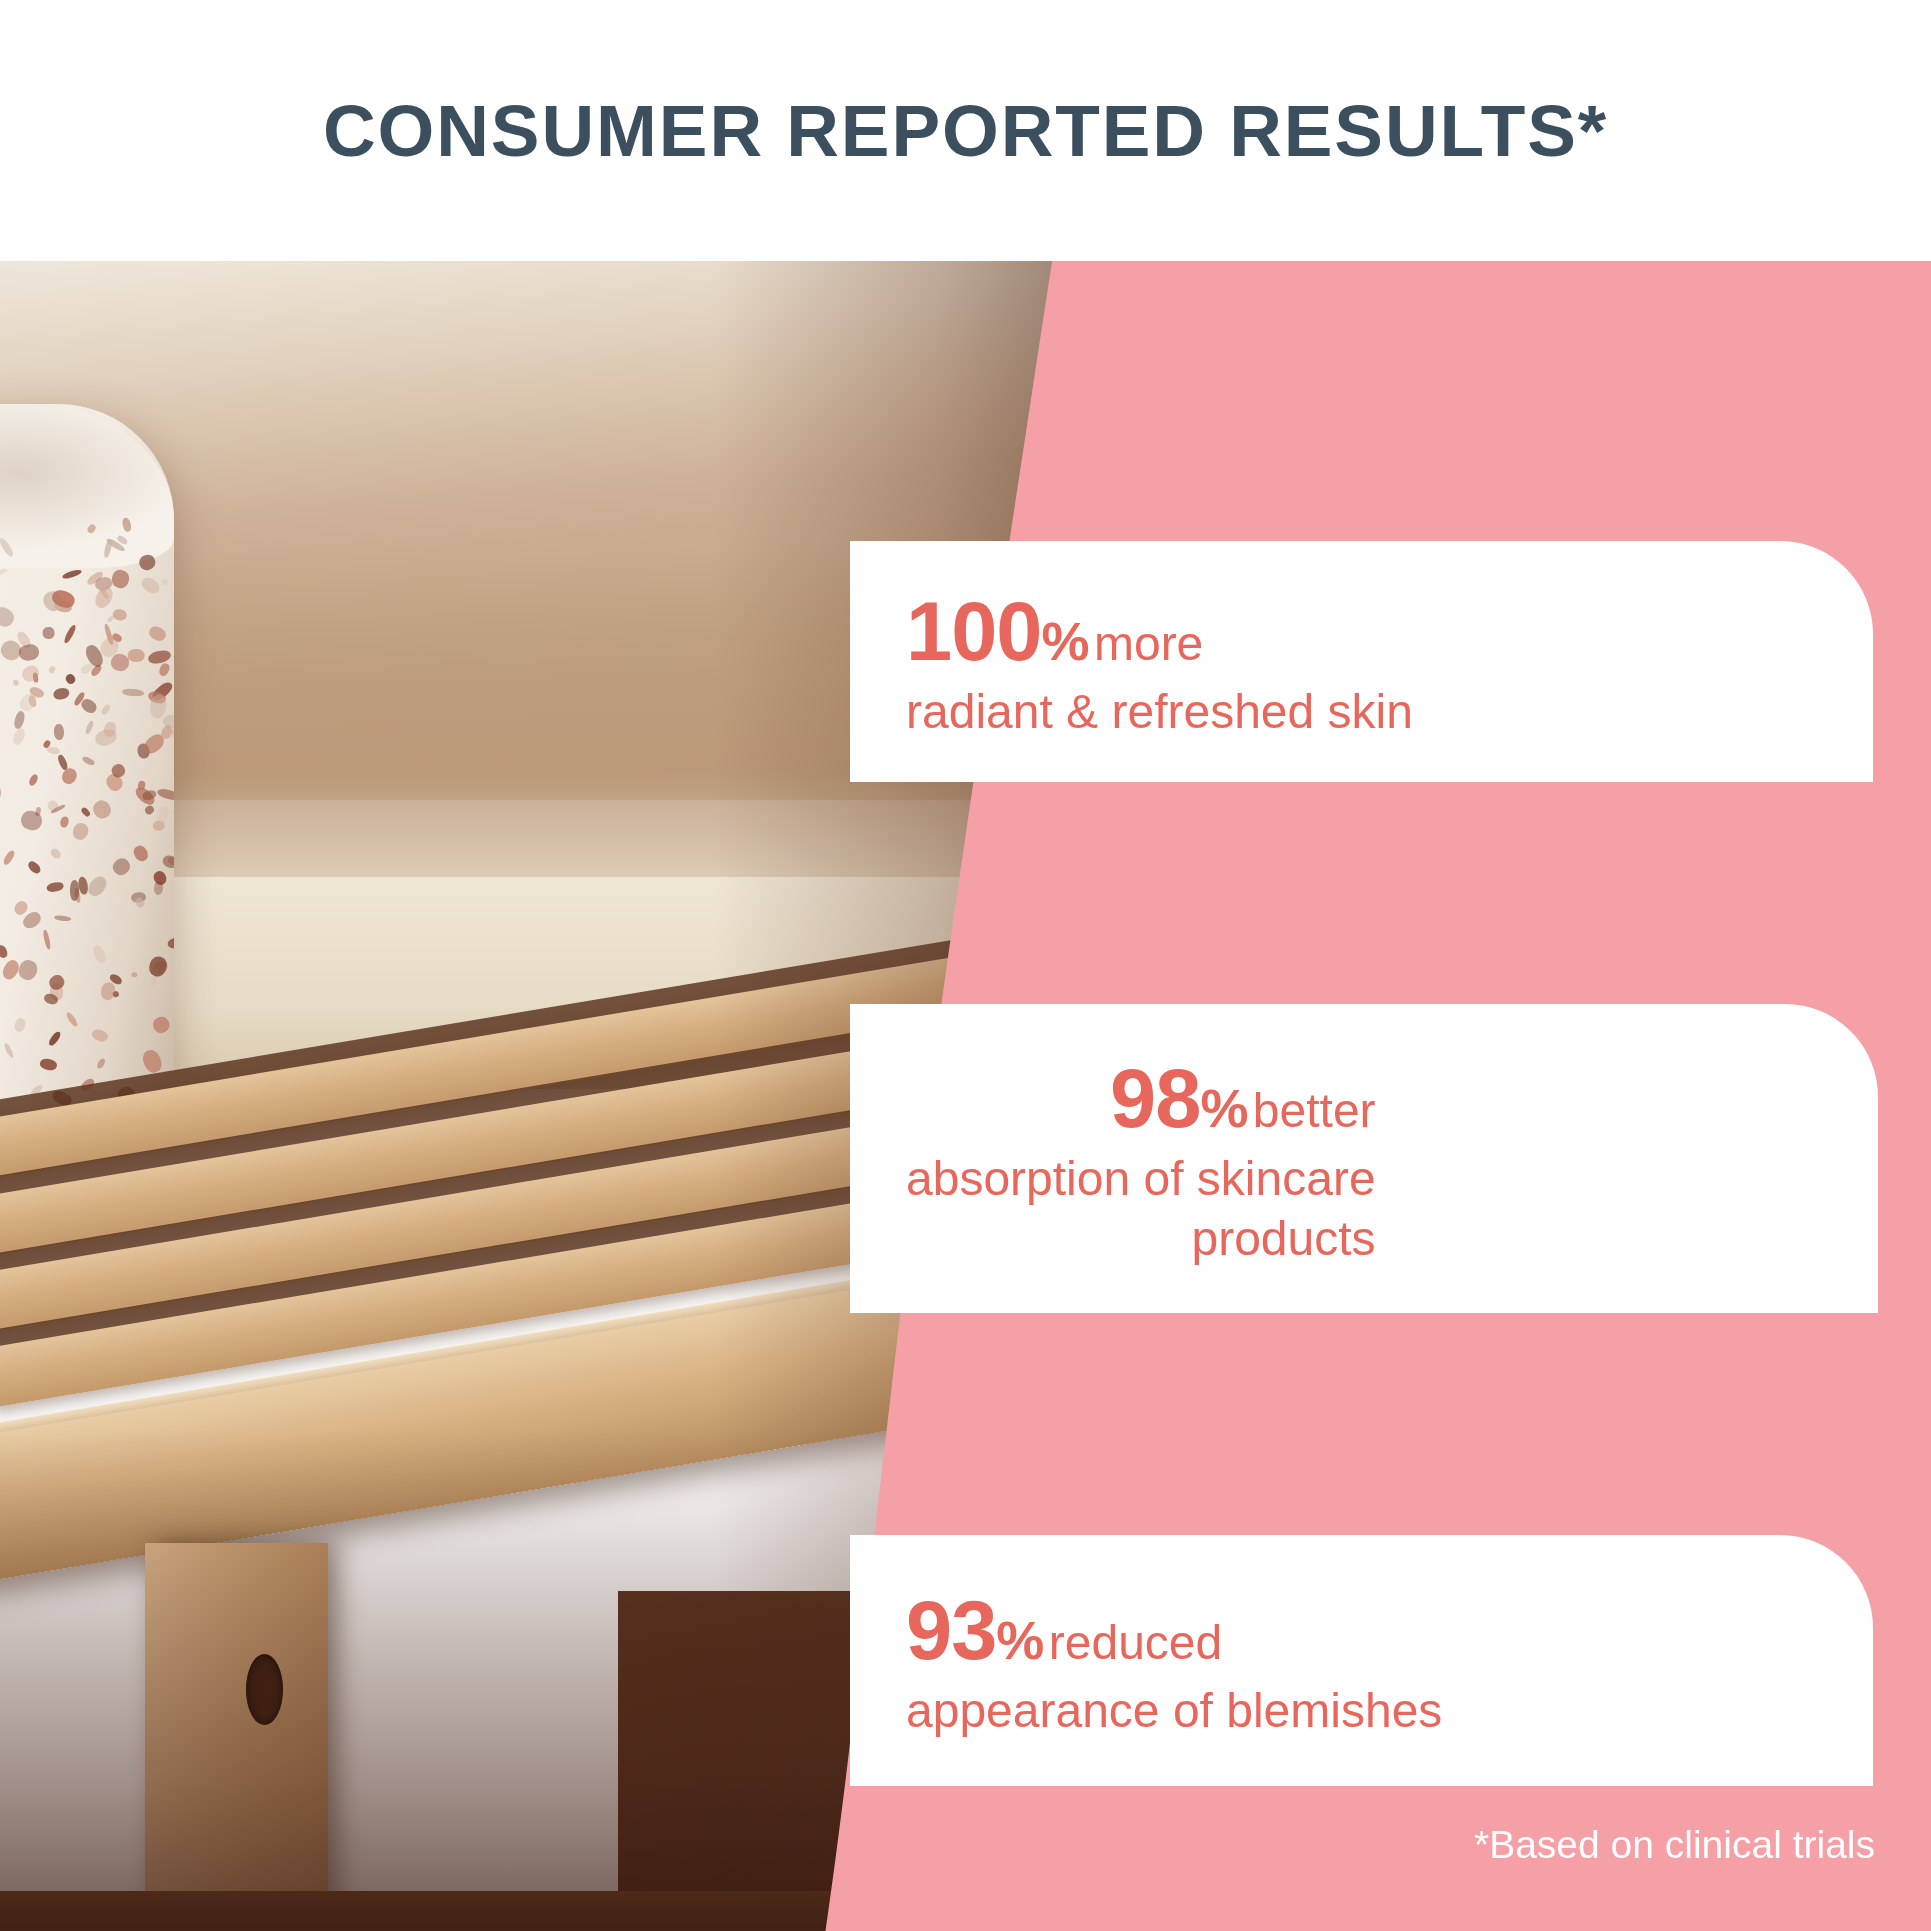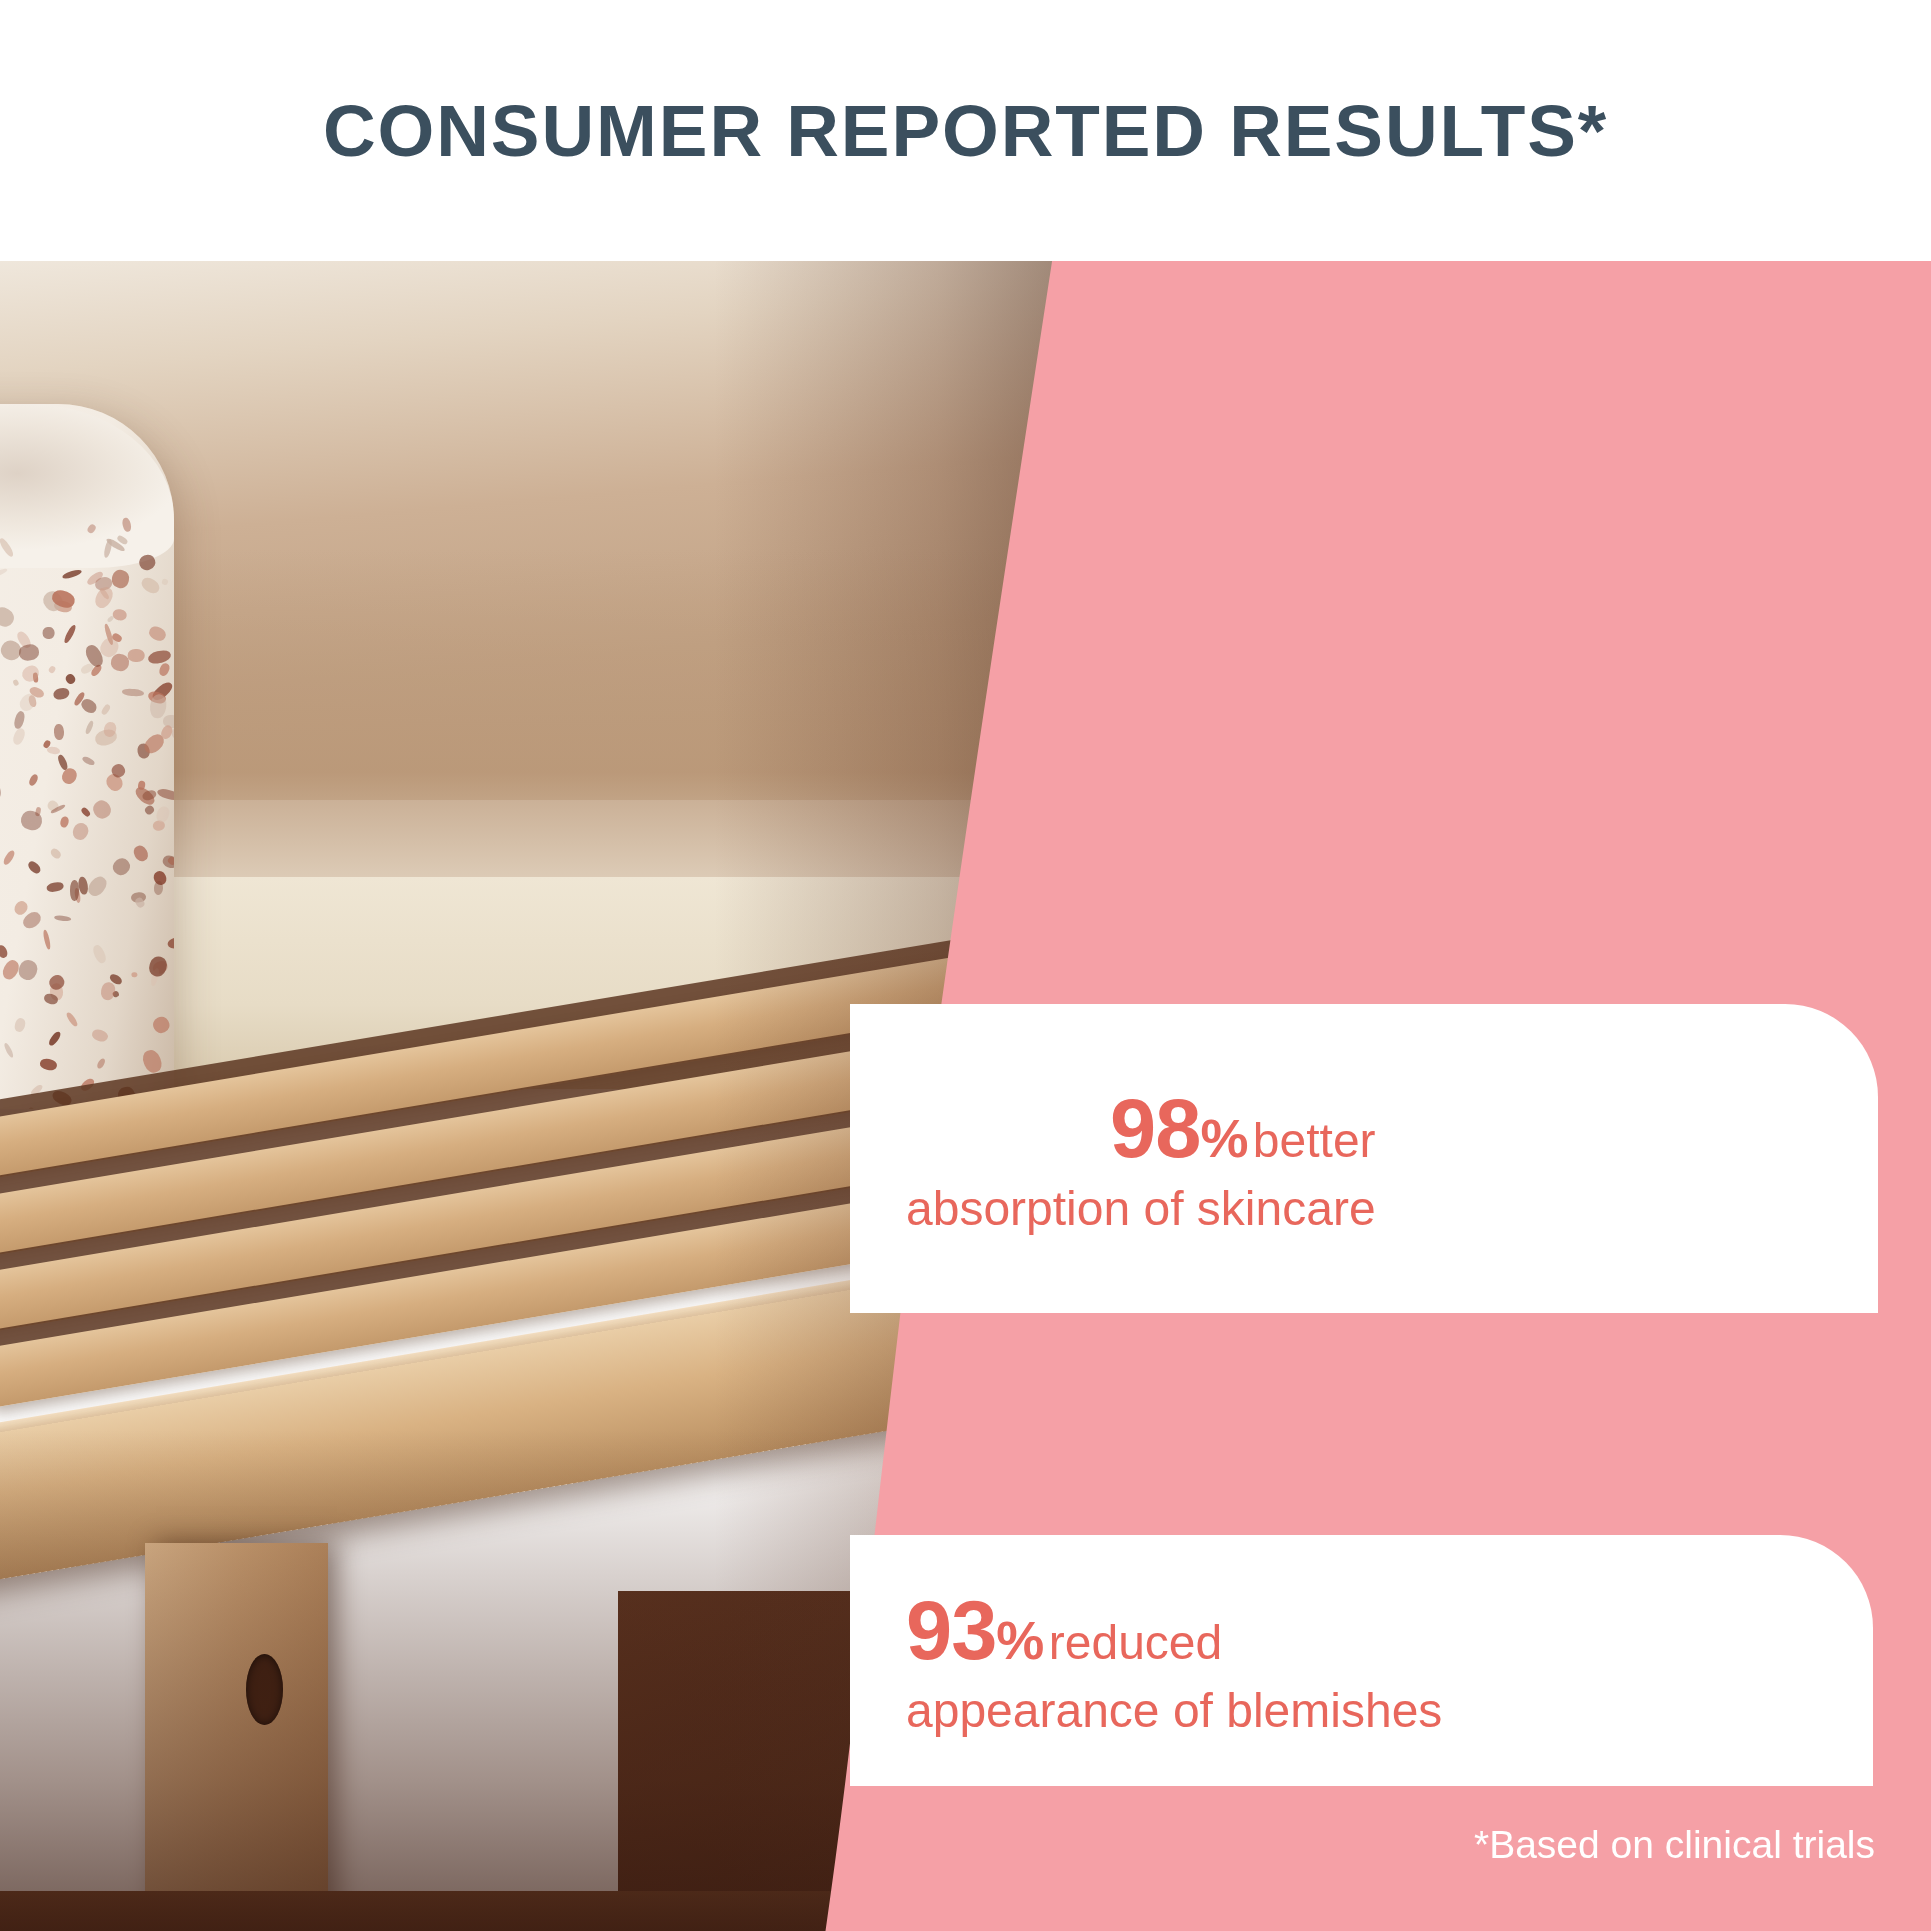--- a/index.html
+++ b/index.html
@@ -299,28 +299,38 @@
 
       <div class="vignette-r"></div>
       <div class="vignette-b"></div>
     </div>
   </div>
 
   <svg id="pink" viewBox="0 0 2000 1732" preserveAspectRatio="none">
     <path id="pink-path" d="M 1090 0 C 1035 360, 980 720, 940 1030 C 905 1320, 880 1560, 855 1732 L 2000 1732 L 2000 0 Z" fill="#f5a0a6"></path>
   </svg>
 
+  <div id="card1" class="card">
+    <div class="card-text" style="color: rgb(232, 103, 92);">
+      <div>
+        <span class="big">100</span><span class="pct">%</span>
+        <span class="lbl">more</span>
+      </div>
+      <span class="sub">radiant &amp; refreshed skin</span>
+    </div>
+  </div>
 
   <div id="card2" class="card">
     <div class="card-text" style="color: rgb(232, 103, 92); text-align: right;">
       <div>
         <span class="big">98</span><span class="pct">%</span>
         <span class="lbl">better</span>
       </div>
       <span class="sub">absorption of skincare</span>
+      <span class="sub">products</span>
     </div>
   </div>
 
   <div id="card3" class="card">
     <div class="card-text" style="color: rgb(232, 103, 92);">
       <div>
         <span class="big">93</span><span class="pct">%</span>
         <span class="lbl">reduced</span>
       </div>
       <span class="sub">appearance of blemishes</span>

